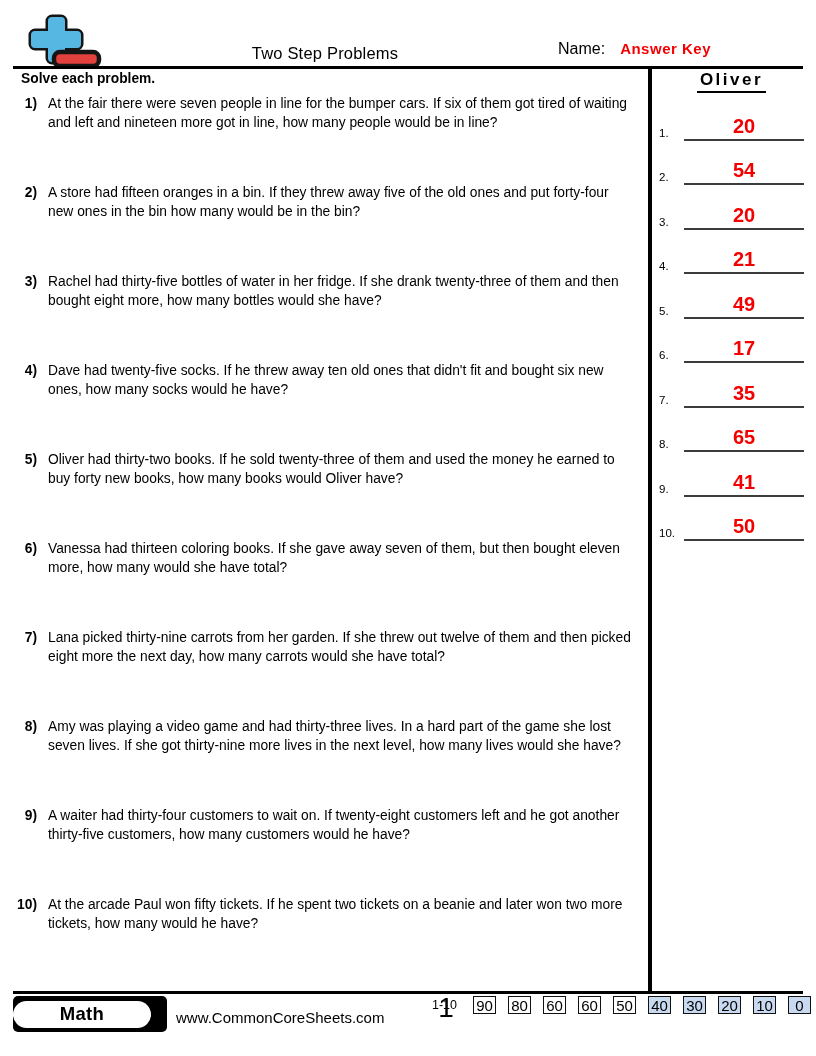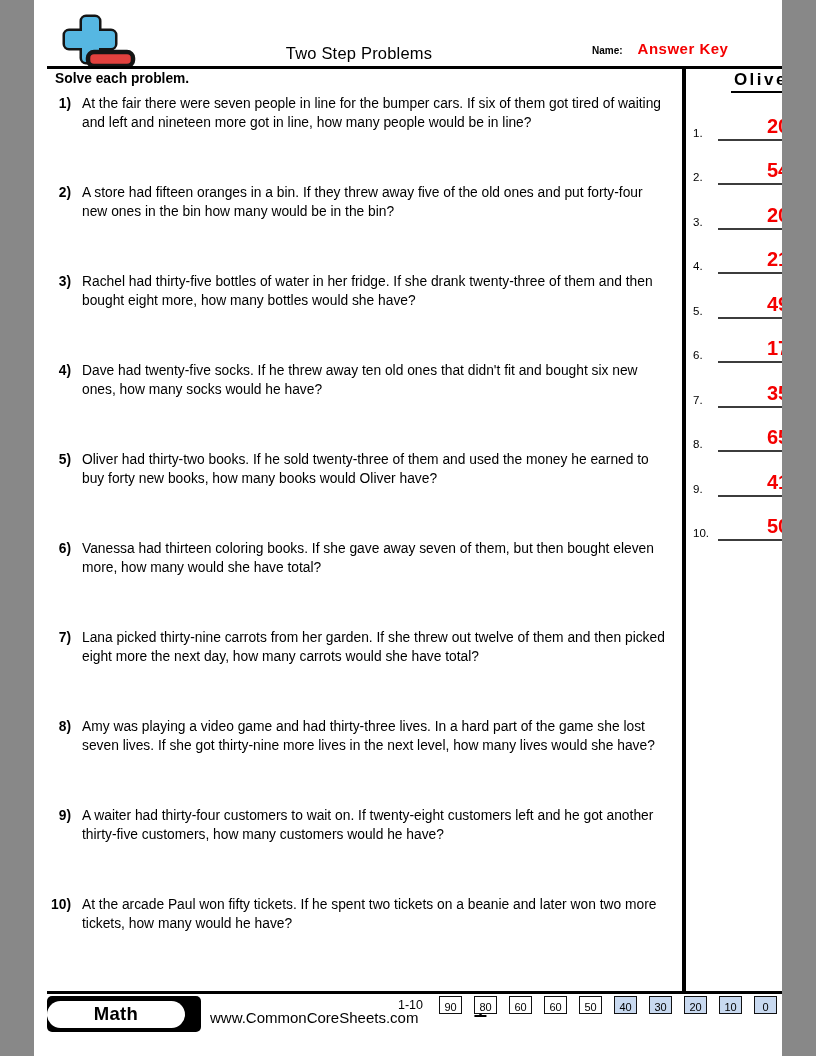--- a/index.html
+++ b/index.html
@@ -1,28 +1,28 @@
 <!DOCTYPE html>
 <html style="--accent-red: #f40000; --logo-blue: #56b7e2; --logo-red: #e2413e; --score-shade: #c8d9f0; --ink: #000000;"><head>
 <meta charset="utf-8">
 <style>
   :root{
     --accent-red:#f40000; --logo-blue:#56b7e2; --logo-red:#e2413e;
     --score-shade:#c8d9f0; --ink:#000000;
   }
   *{box-sizing:border-box; margin:0; padding:0;}
   body{background:#888; font-family:"Liberation Sans", sans-serif; color:#000;}
-  .page{position:relative; width:748px; height:1056px; background:#fff; margin:0 auto; overflow:hidden;}
+  .page{position:relative; width:816px; height:1056px; background:#fff; margin:0 auto; overflow:hidden;}
 
   
   .logo{position:absolute; left:22px; top:14px;}
   .worksheet-title{position:absolute; left:0; top:44px; width:650px; text-align:center;
     font-size:16.5px; letter-spacing:.2px;}
   .name-row{position:absolute; left:558px; top:40px; display:flex; align-items:baseline; gap:15px;}
-  .name-label{font-size:10px;font-weight:bold;}
+  .name-label{font-size:16px;}
   .name-value{color:var(--accent-red); font-weight:700; font-size:15px; letter-spacing:.5px;}
   .header-line{position:absolute; top:66px; left:13px; width:790px; border-top:3px solid var(--ink);}
 
   
   .instructions{position:absolute; left:21px; top:71px; font-weight:700; font-size:13.8px;text-align:right;}
   .problems{position:absolute; left:14px; top:94px; width:634px; list-style:none;}
   .problem{display:flex; height:89px; font-size:13.8px; line-height:19.4px;}
   .p-num{width:34px; min-width:34px; text-align:right; padding-right:11px; font-weight:700;}
   .p-text{flex:1; max-width:588px;}
 
@@ -45,22 +45,22 @@
   
   .footer-line{position:absolute; top:991px; left:13px; width:790px; border-top:3px solid var(--ink);}
   .math-box{position:absolute; left:13px; top:996px; width:154px; height:36px; background:#000;
     border-radius:5px; display:flex; align-items:center; justify-content:flex-start;}
   .math-pill{background:#fff; border-radius:15px; width:138px; height:27px; display:flex;
     align-items:center; justify-content:center; font-weight:700; font-size:18.5px; letter-spacing:.3px;}
   .website{position:absolute; left:176px; top:1009px; font-size:15px;}
   .page-num{position:absolute; left:418px; top:992px; width:56px; text-align:center; font-size:28px;}
   .score-table{position:absolute; top:996px; right:5px; display:flex; align-items:center; gap:12px;}
   .score-label{font-size:12.5px; margin-right:4px;}
-  .score-cell{width:23px; height:18px; border:1.5px solid #111; display:flex; align-items:flex-end;
-    justify-content:center; font-size:11px; background:#fff;}
+  .score-cell{width:23px; height:18px; border:1.5px solid #111; display:flex; align-items:flex-start;
+    justify-content:center; font-size:15px; background:#fff;}
   .score-cell.shaded{background:var(--score-shade);}
 </style>
 </head>
 <body>
 
 <div class="page">
 
   <div class="logo">
     <svg width="82" height="56" viewBox="0 0 82 56">
       <g>

